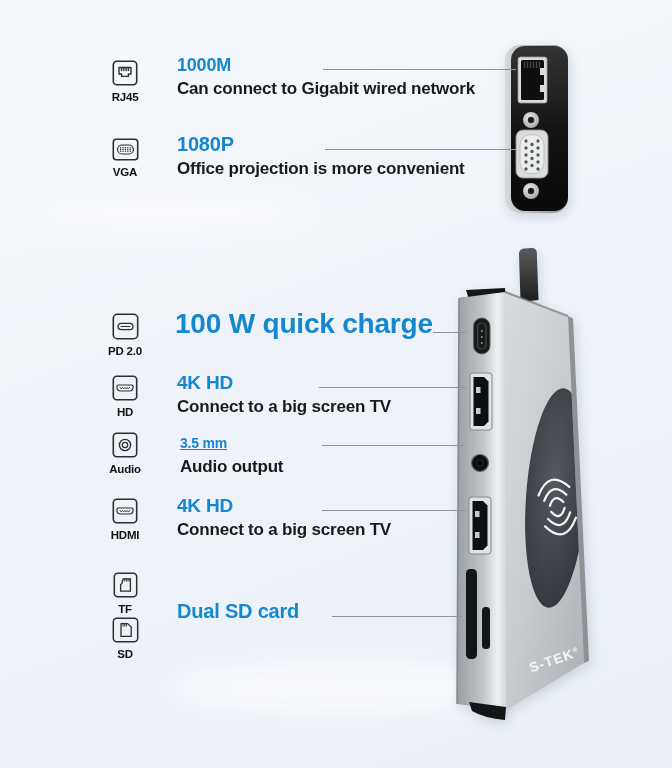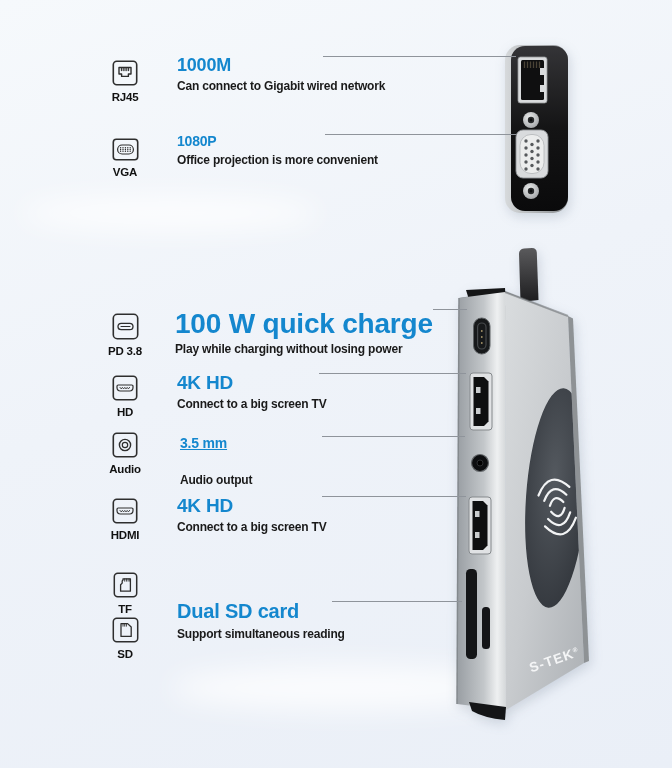--- a/index.html
+++ b/index.html
@@ -4,24 +4,24 @@
 <style>
   html,body{margin:0;padding:0;background:#dfe6ef;}
   .canvas{
     position:relative;width:672px;height:768px;overflow:hidden;
     background:linear-gradient(160deg,#f6f9fc 0%,#eff3f9 45%,#eaeff7 100%);
     font-family:"Liberation Sans",sans-serif;
     -webkit-font-smoothing:antialiased;
   }
   .streak{position:absolute;background:rgba(255,255,255,.75);border-radius:50%;filter:blur(14px);}
   .feature{position:absolute;}
-  .trow{display:flex;}
+  .trow{display:flex;align-items:flex-end;}
   .title{white-space:nowrap;font-weight:bold;color:#1487ce;line-height:1.05;letter-spacing:-0.2px;}
   .lead{margin-left:auto;height:1px;background:#8f949b;margin-bottom:5px;min-width:18px;flex-shrink:1;}
-  .desc{margin-top:4px;font-size:12px;font-weight:bold;color:#1a1a1a;letter-spacing:-0.2px;white-space:nowrap;}
+  .desc{margin-top:4px;font-size:17px;font-weight:bold;color:#1a1a1a;letter-spacing:-0.2px;white-space:nowrap;}
   .icon-block{position:absolute;width:52px;text-align:center;}
   .icon-block svg{display:inline-block;}
   .icon-label{margin-top:1px;font-size:11.5px;font-weight:bold;color:#111;letter-spacing:-0.2px;line-height:1.1;}
   .dev{position:absolute;filter:drop-shadow(2px 4px 6px rgba(50,70,100,0.18));}
   .pict{stroke:#2e2e2e;fill:none;stroke-linejoin:round;stroke-linecap:round;}
 </style>
 </head>
 <body>
 
 <div class="canvas">
@@ -211,21 +211,21 @@
     </svg>
     <div class="icon-label">VGA</div>
   </div>
 
   <div class="icon-block" style="left:99px;top:313px;">
     <svg width="27" height="27" viewBox="0 0 27 27" class="pict">
       <rect x="1.3" y="1.3" width="24.4" height="24.4" rx="4" stroke-width="1.6"></rect>
       <rect x="6" y="10.3" width="15" height="6.4" rx="3.2" stroke-width="1.3"></rect>
       <line x1="9" y1="13.5" x2="18" y2="13.5" stroke-width="1.1"></line>
     </svg>
-    <div class="icon-label">PD 3.8</div>
+    <div class="icon-label">PD 2.0</div>
   </div>
 
   <div class="icon-block" style="left:99px;top:432px;">
     <svg width="26" height="26" viewBox="0 0 26 26" class="pict">
       <rect x="1.3" y="1.3" width="23.4" height="23.4" rx="3.5" stroke-width="1.6"></rect>
       <circle cx="13" cy="13" r="5.6" stroke-width="1.4"></circle>
       <circle cx="13" cy="13" r="2.7" stroke-width="1.2"></circle>
     </svg>
     <div class="icon-label">Audio</div>
   </div>
@@ -278,59 +278,57 @@
   <div class="feature" style="left:177px;top:56px;width:339px;">
     <div class="trow">
       <span class="title" style="font-size:18px;">1000M</span>
       <span class="lead" style="flex-basis:193px;"></span>
     </div>
     <div class="desc">Can connect to Gigabit wired network</div>
   </div>
 
   <div class="feature" style="left:177px;top:134px;width:339px;">
     <div class="trow">
-      <span class="title" style="font-size:14px;">1080P</span>
+      <span class="title" style="font-size:20px;">1080P</span>
       <span class="lead" style="flex-basis:191px;"></span>
     </div>
     <div class="desc">Office projection is more convenient</div>
   </div>
 
   <div class="feature" style="left:175px;top:309px;width:292px;">
     <div class="trow">
       <span class="title" style="font-size:28px;">100 W quick charge</span>
       <span class="lead" style="flex-basis:110px;"></span>
     </div>
-    <div class="desc">Play while charging without losing power</div>
   </div>
 
   <div class="feature" style="left:177px;top:373px;width:289px;">
     <div class="trow">
       <span class="title" style="font-size:19px;">4K HD</span>
       <span class="lead" style="flex-basis:147px;"></span>
     </div>
     <div class="desc">Connect to a big screen TV</div>
   </div>
 
   <div class="feature" style="left:180px;top:436px;width:285px;">
     <div class="trow">
       <span class="title" style="font-size:14px;text-decoration:underline;">3.5 mm</span>
       <span class="lead" style="flex-basis:143px;"></span>
     </div>
-    <div class="desc" style="margin-top:22px;">Audio output</div>
+    <div class="desc" style="margin-top:6px;">Audio output</div>
   </div>
 
   <div class="feature" style="left:177px;top:496px;width:289px;">
     <div class="trow">
       <span class="title" style="font-size:19px;">4K HD</span>
       <span class="lead" style="flex-basis:144px;"></span>
     </div>
     <div class="desc">Connect to a big screen TV</div>
   </div>
 
   <div class="feature" style="left:177px;top:601px;width:285px;">
     <div class="trow">
       <span class="title" style="font-size:20px;">Dual SD card</span>
       <span class="lead" style="flex-basis:130px;"></span>
     </div>
-    <div class="desc" style="margin-top:5px;">Support simultaneous reading</div>
   </div>
 
 </div>
 
 </body></html>

